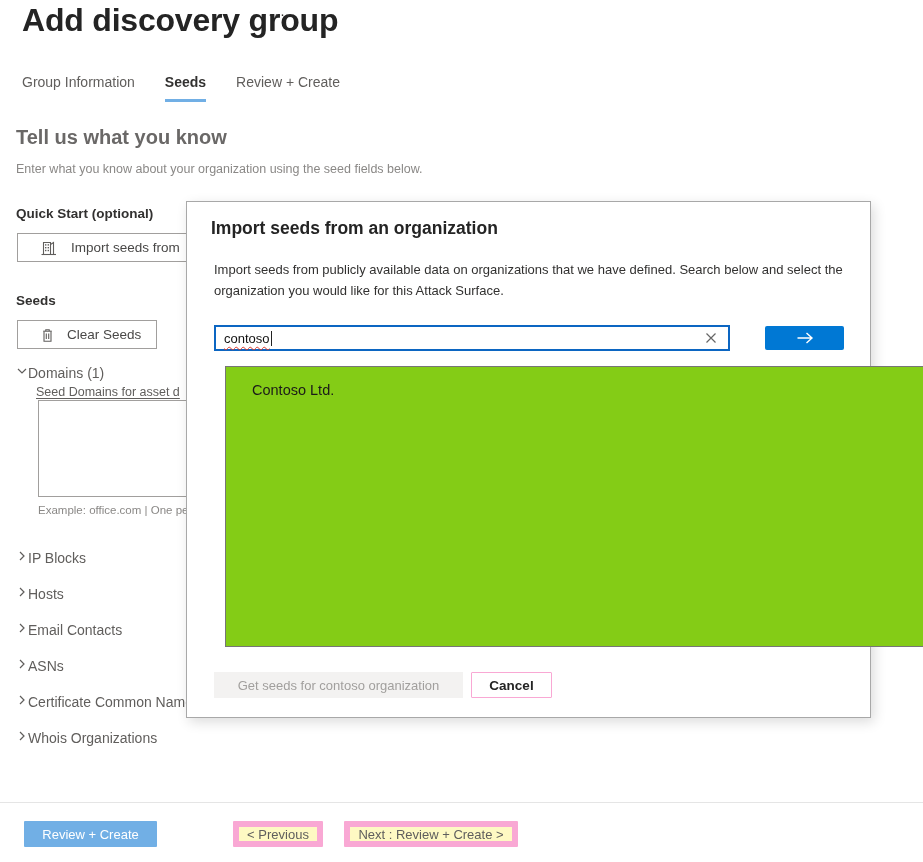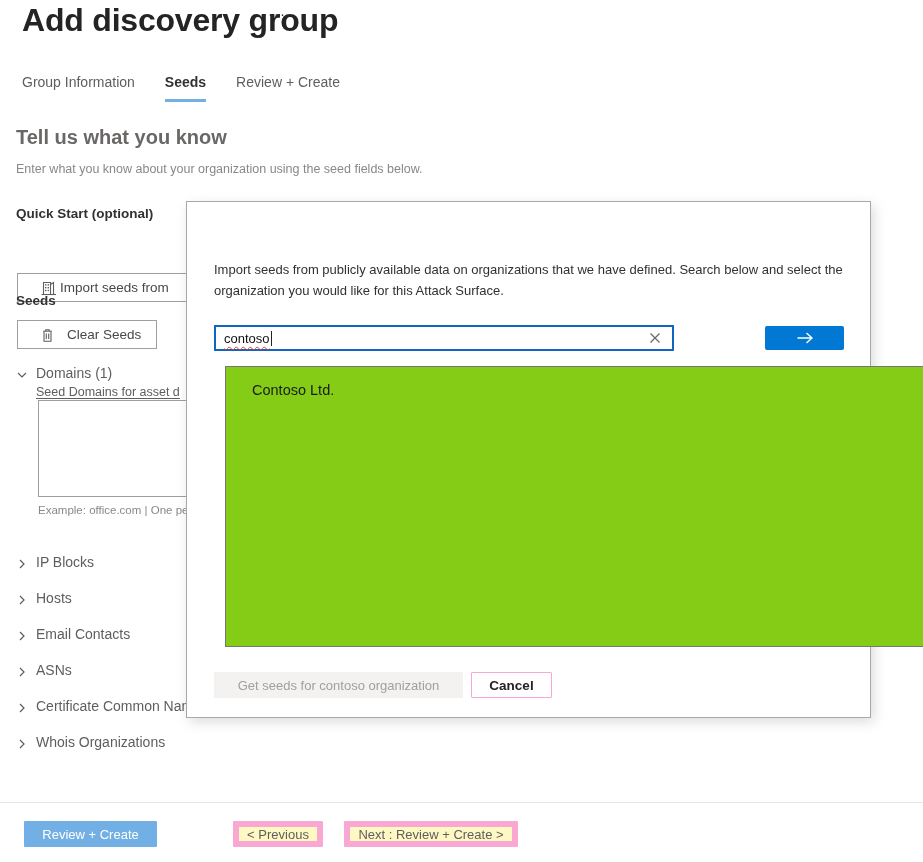--- a/index.html
+++ b/index.html
@@ -33,26 +33,26 @@
 
   .section-heading { left: 16px; top: 126px; font-size: 20px; font-weight: 600; color: #6a6867; }
   .section-desc { left: 16px; top: 162px; font-size: 12.5px; color: #8a8886; }
 
   .quickstart-label { left: 16px; top: 206px; font-size: 13.5px; font-weight: 700; color: #323130; }
 
   .outline-btn {
     background: #fff; border: 1px solid #a19f9d; box-sizing: border-box;
     display: flex; align-items: center; color: #494847; font-size: 13.5px; cursor: pointer;
   }
-  .import-btn { left: 17px; top: 233px; width: 306px; height: 29px; padding-left: 22px; gap: 3px; margin-top: 40px; }
+  .import-btn { left: 17px; top: 233px; width: 306px; height: 29px; padding-left: 22px; gap: 14px; }
   .clear-btn { left: 17px; top: 320px; width: 140px; height: 29px; padding-left: 22px; gap: 12px; }
 
   .seeds-label { left: 16px; top: 293px; font-size: 13.5px; font-weight: 700; color: #323130; }
 
-  .tree-row { display: flex; align-items: flex-end; gap: 8px; color: #605e5c; font-size: 14px; cursor: pointer; }
+  .tree-row { display: flex; align-items: flex-start; gap: 0; color: #605e5c; font-size: 14px; cursor: pointer; }
   .domains-row { left: 16px; top: 365px; }
   .domains-field-label {
     left: 36px; top: 385px; font-size: 12.5px; color: #605e5c;
     text-decoration: underline; text-underline-offset: 2px; white-space: nowrap;
   }
   .seed-textarea {
     left: 38px; top: 400px; width: 282px; height: 97px; box-sizing: border-box;
     border: 1px solid #a19f9d; resize: none; background: #fff; outline: none;
     font-family: inherit; font-size: 13px;
   }
@@ -73,21 +73,21 @@
   
   .modal {
     left: 186px; top: 201px; width: 685px; height: 517px; box-sizing: border-box;
     background: #fff; border: 1px solid #a8a8a8;
     box-shadow: 3px 4px 12px rgba(0,0,0,0.14); z-index: 10;
   }
   .modal-title { left: 24px; top: 16px; font-size: 17.5px; font-weight: 700; color: #242424; }
   .modal-desc { left: 27px; top: 58px; width: 632px; font-size: 13px; color: #323130; line-height: 1.6; }
 
   .search-box {
-    left: 27px; top: 123px; width: 460px; height: 26px; box-sizing: border-box;
+    left: 27px; top: 123px; width: 516px; height: 26px; box-sizing: border-box;
     border: 2px solid #0c66c2; background: #fff;
     display: flex; align-items: center; padding: 0 8px; cursor: text;
   }
   .search-text {
     font-size: 13px; color: #111;
     text-decoration: underline wavy #dd3b2c; text-decoration-thickness: 1px; text-underline-offset: 3px;
   }
   .caret { display: inline-block; width: 1px; height: 15px; background: #222; margin-left: 1px; }
   .search-clear { margin-left: auto; display: flex; align-items: center; cursor: pointer; padding: 2px; }
 
@@ -232,20 +232,21 @@
       </span>
     <span>Whois Organizations</span>
   </div>
 
   <div class="abs footer-divider"></div>
   <button class="abs footer-btn btn-review">Review + Create</button>
   <button class="abs footer-btn btn-ghost btn-prev">&lt; Previous</button>
   <button class="abs footer-btn btn-ghost btn-next">Next : Review + Create &gt;</button>
 
   <div class="abs modal">
+    <div class="abs modal-title">Import seeds from an organization</div>
     <div class="abs modal-desc">Import seeds from publicly available data on organizations that we have defined. Search below and select the organization you would like for this Attack Surface.</div>
 
     <div class="abs search-box">
       <span class="search-text">contoso</span>
       <span class="caret"></span>
       <span class="search-clear">
         <svg width="14" height="14" viewBox="0 0 14 14">
             <path d="M2.5 2.5 l9 9 M11.5 2.5 l-9 9" stroke="#666" stroke-width="1.2" fill="none"></path>
           </svg>
       </span>

